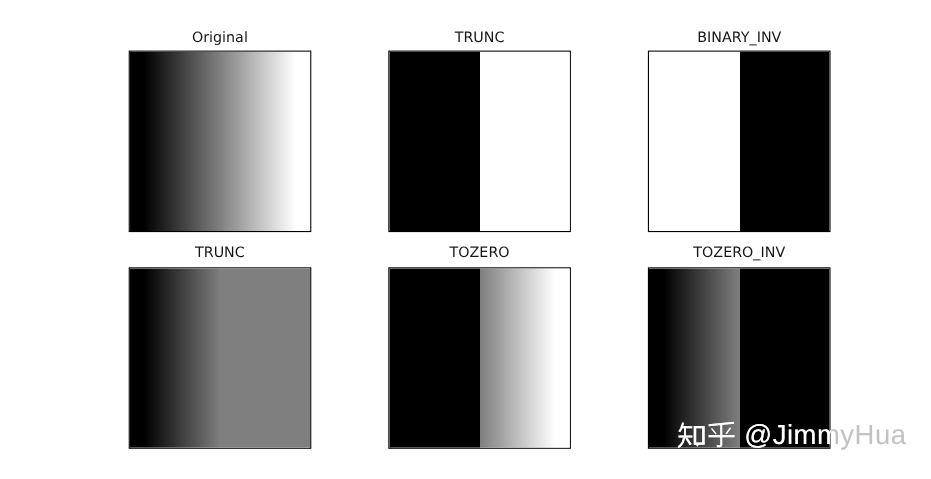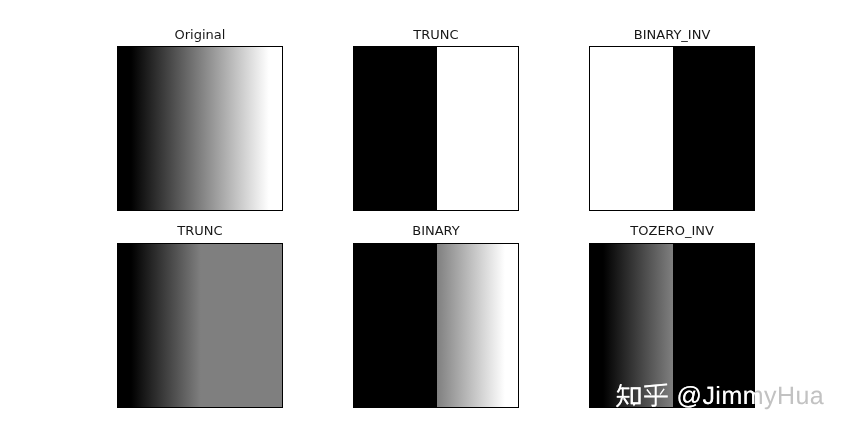--- a/index.html
+++ b/index.html
@@ -94,21 +94,21 @@
   </div>
 
   <div class="panel c0 r1">
     <div class="title">TRUNC</div>
     <div class="axes">
       <div class="imgarea g-trunc" style="background: linear-gradient(to right, rgb(0, 0, 0) 0%, rgb(0, 0, 0) 8%, rgb(127, 127, 127) 50.45%, rgb(127, 127, 127) 100%);"></div>
     </div>
   </div>
 
   <div class="panel c1 r1">
-    <div class="title">BINARY</div>
+    <div class="title">TOZERO</div>
     <div class="axes">
       <div class="imgarea g-tozero" style="background: linear-gradient(to right, rgb(0, 0, 0) 0%, rgb(0, 0, 0) 50.45%, rgb(127, 127, 127) 50.45%, rgb(255, 255, 255) 92%, rgb(255, 255, 255) 100%);"></div>
     </div>
   </div>
 
   <div class="panel c2 r1">
     <div class="title">TOZERO_INV</div>
     <div class="axes">
       <div class="imgarea g-tozeroinv" style="background: linear-gradient(to right, rgb(0, 0, 0) 0%, rgb(0, 0, 0) 8%, rgb(127, 127, 127) 50.45%, rgb(0, 0, 0) 50.45%, rgb(0, 0, 0) 100%);"></div>
     </div>

